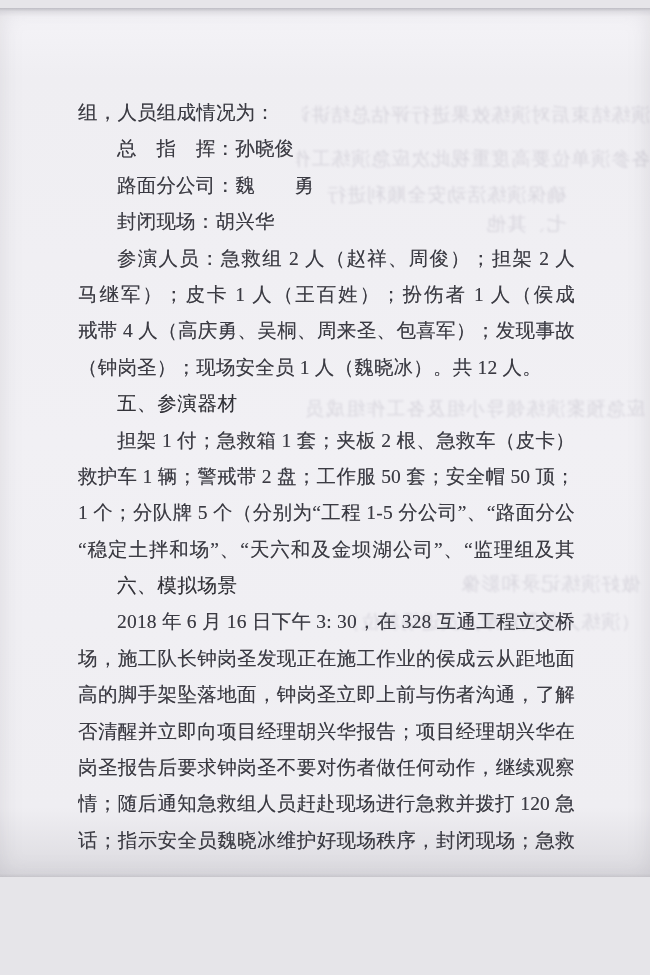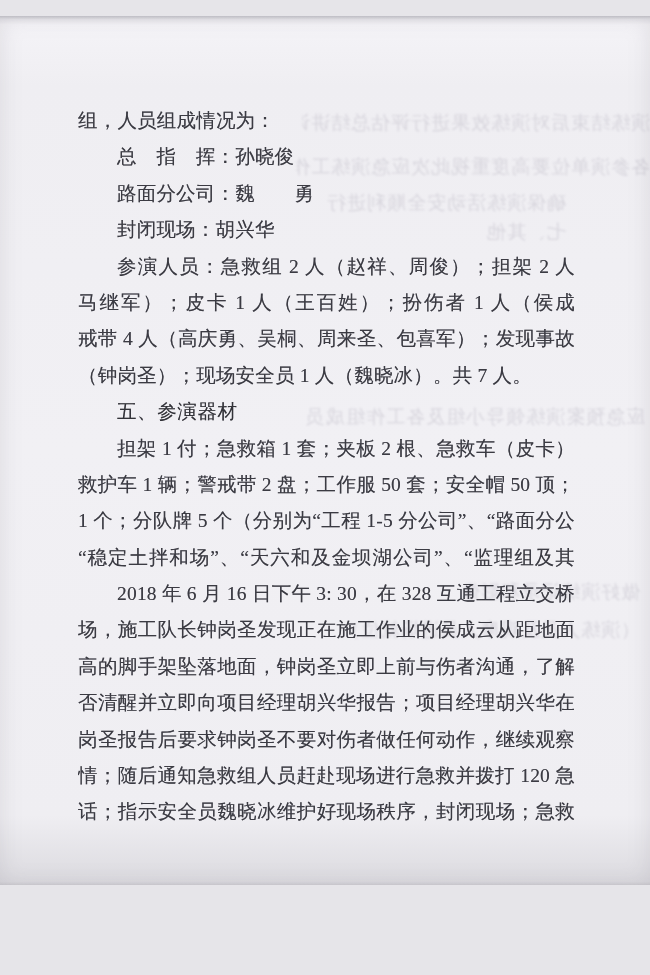--- a/index.html
+++ b/index.html
@@ -5,21 +5,21 @@
   html, body {
     margin: 0;
     padding: 0;
     background: #e6e5e9;
     font-family: "Liberation Serif", "DejaVu Serif", serif;
   }
   .scan-page {
     position: relative;
     width: 650px;
     height: 869px;
-    margin: 16px auto;
+    margin: 8px auto;
     background: linear-gradient(180deg, #dddce1 0%, #f4f3f7 1%, #efeef2 8%,
                 #f1f0f4 50%, #efeef2 92%, #dcdbe0 99.6%, #cfced3 100%);
     box-shadow: inset 0 0 22px rgba(120,118,130,0.18);
     overflow: hidden;
   }
   .scan-page::before {
     content: "";
     position: absolute;
     top: 0; left: 0; right: 0;
     height: 3px;
@@ -86,26 +86,27 @@
   <div class="bleed" style="top:601px; left:342px; width:298px;">（演练人员及观摩人员进场就位）</div>
 
   <div class="doc-body">
     <div class="line">组，人员组成情况为：</div>
     <div class="line indent">总　指　挥：孙晓俊</div>
     <div class="line indent">路面分公司：魏　　勇</div>
     <div class="line indent">封闭现场：胡兴华</div>
     <div class="line indent fill">参演人员：急救组 2 人（赵祥、周俊）；担架 2 人（双加昕、</div>
     <div class="line fill">马继军）；皮卡 1 人（王百姓）；扮伤者 1 人（侯成云）；拉警</div>
     <div class="line fill">戒带 4 人（高庆勇、吴桐、周来圣、包喜军）；发现事故者 1 人</div>
-    <div class="line">（钟岗圣）；现场安全员 1 人（魏晓冰）。共 7 人。</div>
+    <div class="line">（钟岗圣）；现场安全员 1 人（魏晓冰）。共 12 人。</div>
     <div class="line indent heading">五、参演器材</div>
     <div class="line indent fill">担架 1 付；急救箱 1 套；夹板 2 根、急救车（皮卡）1 辆；</div>
     <div class="line fill">救护车 1 辆；警戒带 2 盘；工作服 50 套；安全帽 50 顶；扩音器</div>
     <div class="line fill">1 个；分队牌 5 个（分别为“工程 1-5 分公司”、“路面分公司”、</div>
     <div class="line fill">“稳定土拌和场”、“天六和及金坝湖公司”、“监理组及其他”）；</div>
+    <div class="line indent heading">六、模拟场景</div>
     <div class="line indent fill">2018 年 6 月 16 日下午 3: 30，在 328 互通工程立交桥施工现</div>
     <div class="line fill">场，施工队长钟岗圣发现正在施工作业的侯成云从距地面约 3 米</div>
     <div class="line fill">高的脚手架坠落地面，钟岗圣立即上前与伤者沟通，了解患者是</div>
     <div class="line fill">否清醒并立即向项目经理胡兴华报告；项目经理胡兴华在接到钟</div>
     <div class="line fill">岗圣报告后要求钟岗圣不要对伤者做任何动作，继续观察伤者伤</div>
     <div class="line fill">情；随后通知急救组人员赶赴现场进行急救并拨打 120 急救电</div>
     <div class="line fill">话；指示安全员魏晓冰维护好现场秩序，封闭现场；急救小组到</div>
   </div>
 
   <div class="page-number">- 7 -</div>

